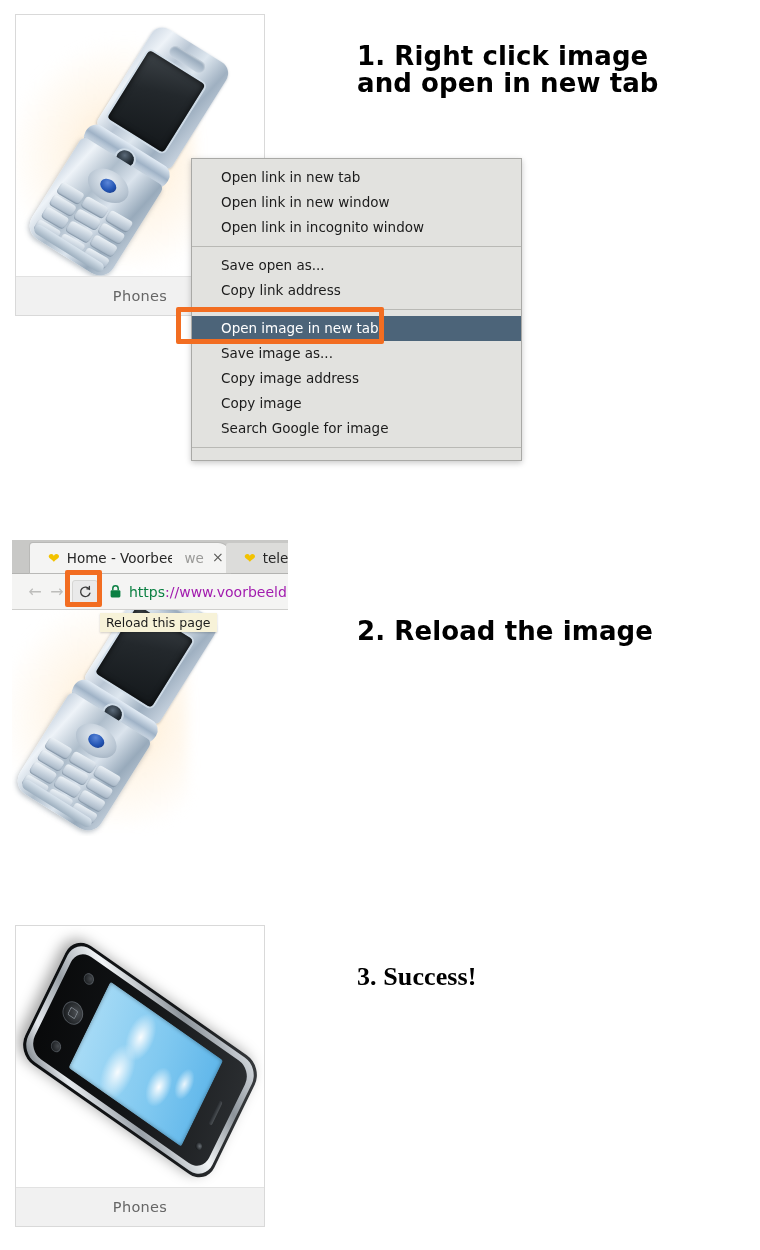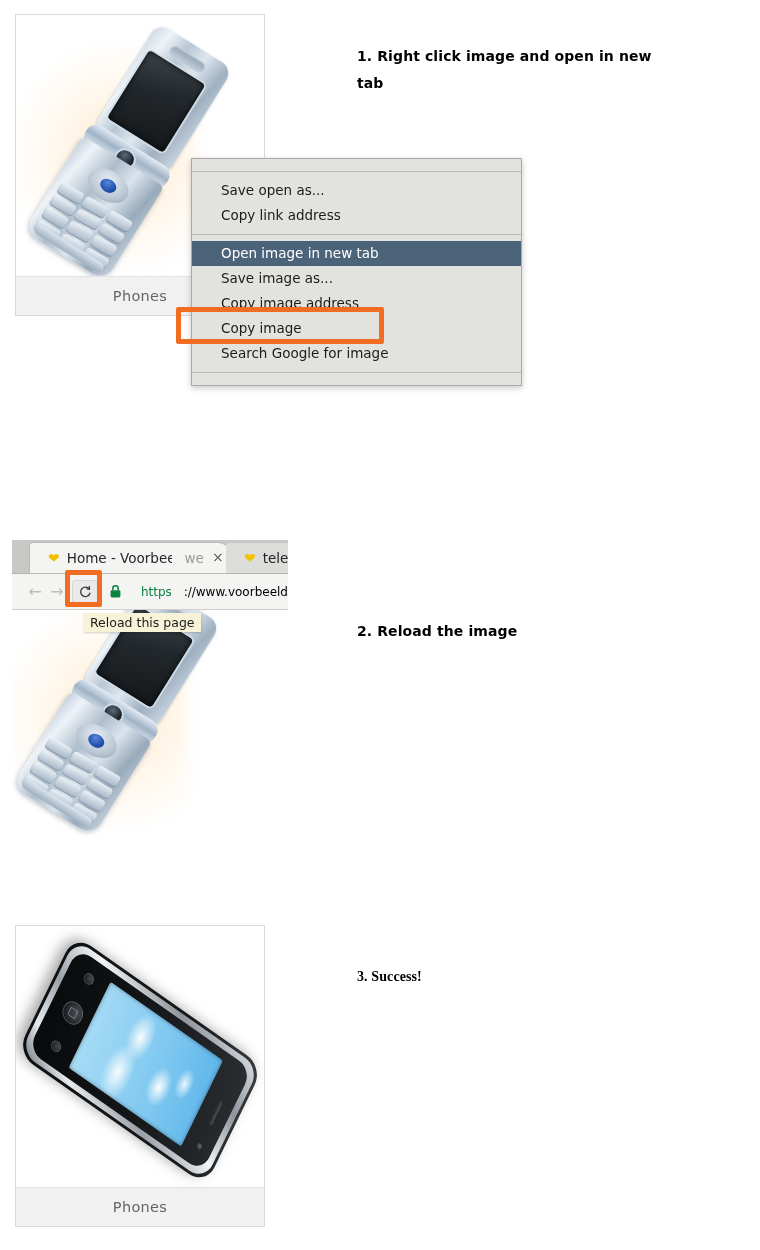--- a/index.html
+++ b/index.html
@@ -13,21 +13,21 @@
     height: 1250px;
     position: relative;
     font-family: "DejaVu Sans", "Liberation Sans", sans-serif;
     overflow: hidden;
   }
 
   .step-heading {
     position: absolute;
     font-family: "DejaVu Sans", "Liberation Sans", sans-serif;
     font-weight: bold;
-    font-size: 14px;
+    font-size: 26px;
     line-height: 27px;
     color: #000000;
     letter-spacing: 0.1px;
   }
 
   
   .card {
     position: absolute;
     background: #ffffff;
     border: 1px solid #d9d9d9;
@@ -370,28 +370,27 @@
     box-sizing: border-box;
     display: flex;
     align-items: center;
     justify-content: center;
   }
   .omnibox {
     flex: 1;
     margin-left: 12px;
     display: flex;
     align-items: center;
-    font-size: 12px;
+    font-size: 14px;
     white-space: nowrap;
     overflow: hidden;
-    justify-content: space-between;
   }
   .omnibox .lockico { margin-right: 8px; display:flex; }
   .scheme { color: #0b8043; }
-  .host   { color: #000000; }
+  .host   { color: #a21caf; }
 
   .tooltip {
     position: absolute;
     background: #f7f2d8;
     color: #1c1c1c;
     font-size: 12.5px;
     padding: 2px 6px;
     white-space: nowrap;
     box-shadow: 0 1px 2px rgba(0,0,0,.18);
   }
@@ -441,20 +440,31 @@
     <div class="card-caption">
       <span>Phones</span>
     </div>
   </div>
 </div>
 
 <div class="step-heading" style="left:357px; top:43px; width:310px;">1. Right click image and open in new tab</div>
 
 <div class="ctxmenu" style="left:191px; top:158px; width:331px;">
 
+  <div class="ctx-group">
+    <div class="ctx-item">
+      <span>Open link in new tab</span>
+    </div>
+    <div class="ctx-item">
+      <span>Open link in new window</span>
+    </div>
+    <div class="ctx-item">
+      <span>Open link in incognito window</span>
+    </div>
+  </div>
 
   <div class="ctx-sep"></div>
 
   <div class="ctx-group">
     <div class="ctx-item">
       <span>Save open as...</span>
     </div>
     <div class="ctx-item">
       <span>Copy link address</span>
     </div>
@@ -548,21 +558,21 @@
           <span></span>
             <span></span>
             <span></span>
         </div>
         <div class="fp-bottom"></div>
       </div>
     </div>
   </div>
 </div>
 
-<div class="tooltip" style="left:84px; top:613px;">Reload this page</div>
+<div class="tooltip" style="left:100px; top:613px;">Reload this page</div>
 
 <div class="hl" style="left:65px; top:570px; width:37px; height:37px;"></div>
 
 <div class="step-heading" style="left:357px; top:618px; width:310px;">2. Reload the image</div>
 
 <div class="card" style="left:15px; top:925px; width:250px; height:302px;">
   <div class="card-image">
     <div class="smartphone" style="left:58px; top:20px; transform:rotate(116deg) skewX(-9deg); transform-origin:50% 50%;">
       <div class="sp-body">
         <div class="sp-band">

